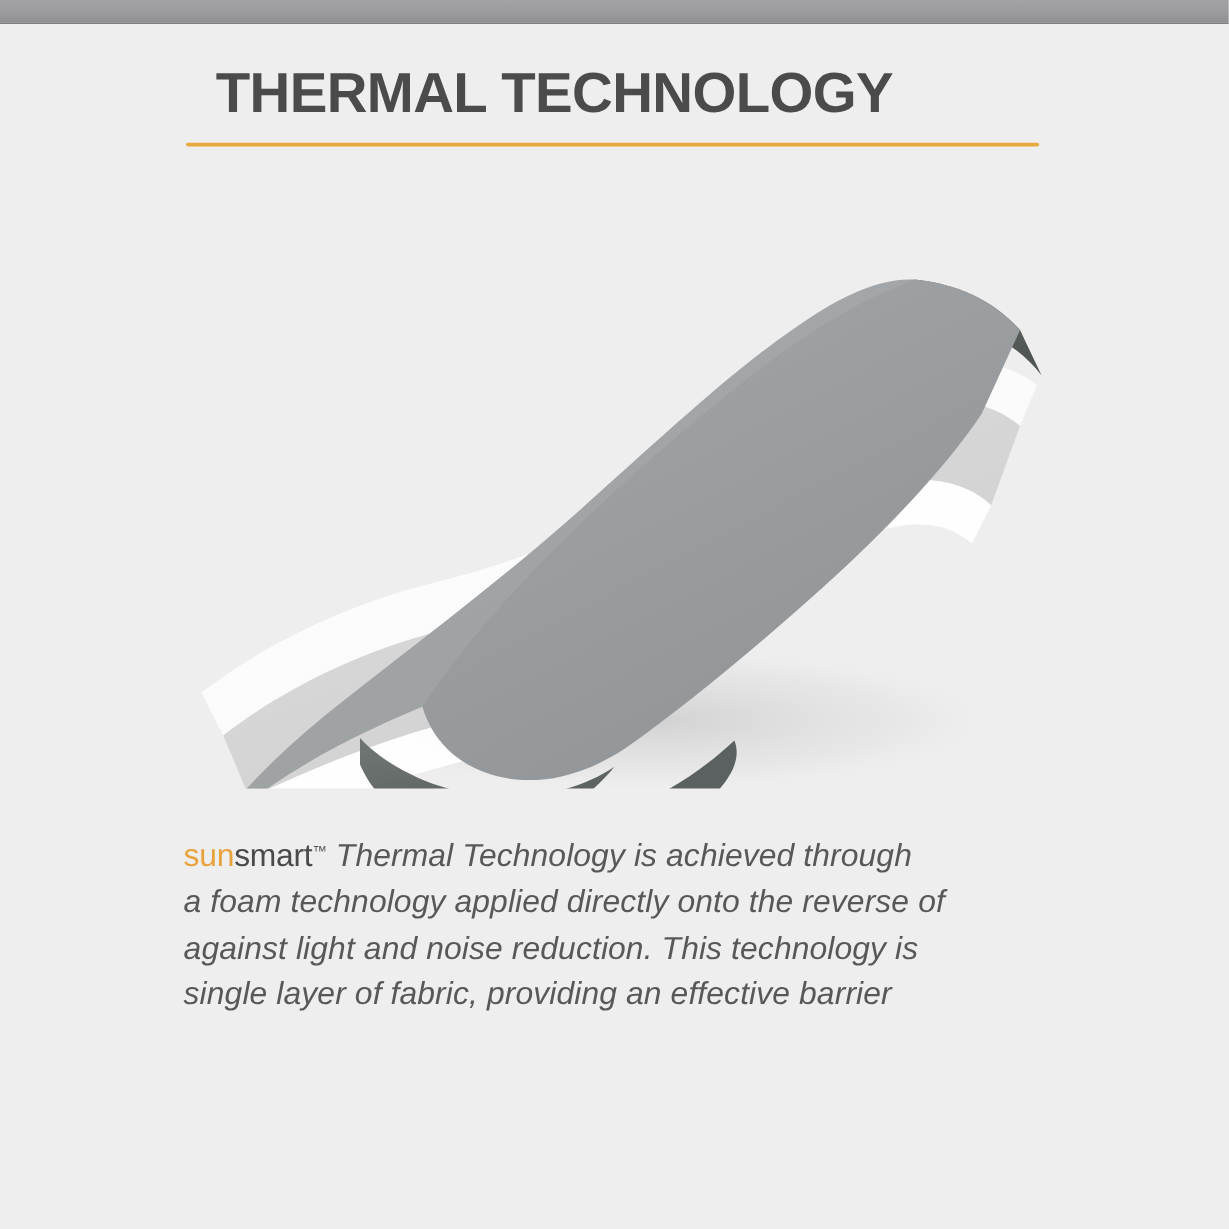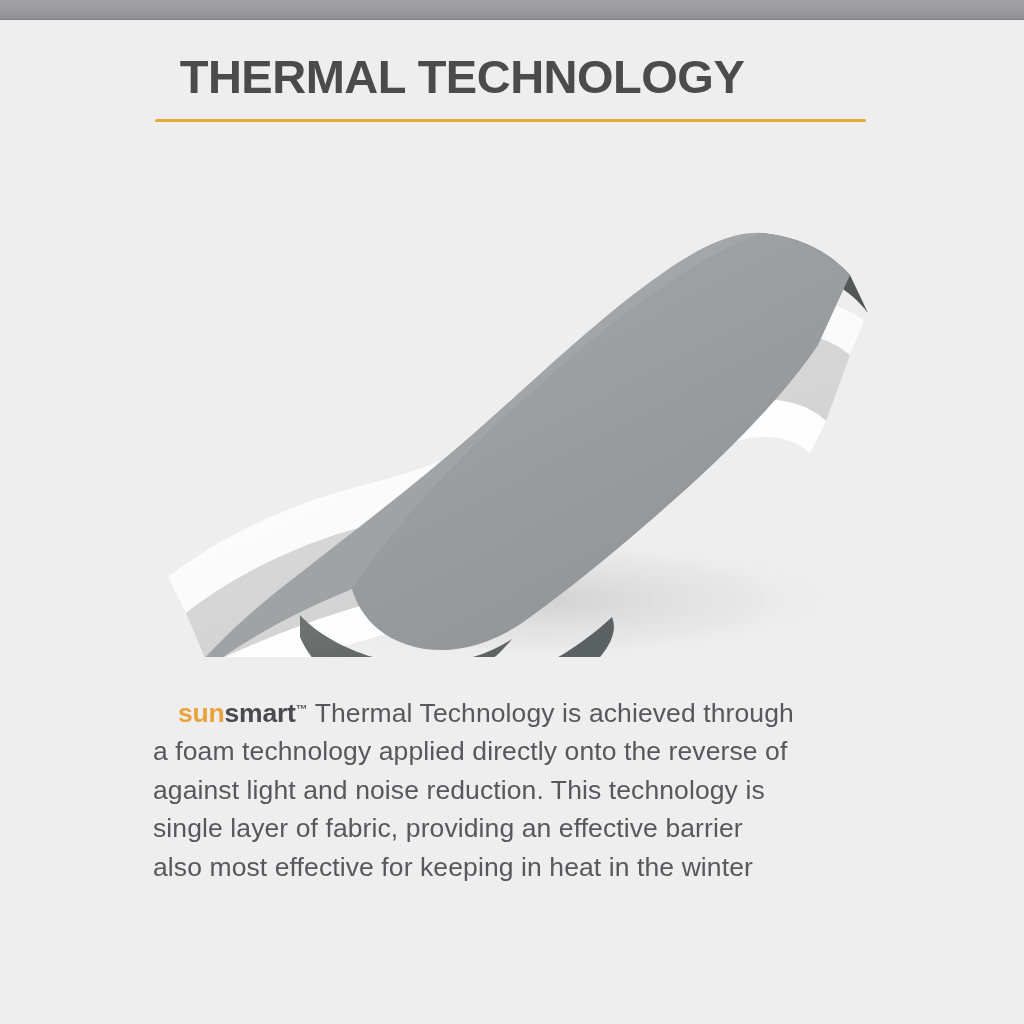--- a/index.html
+++ b/index.html
@@ -79,33 +79,32 @@
     left: 153px;
     top: 690px;
     width: 730px;
     font-size: 26.5px;
     line-height: 38.4px;
     color: #58585a;
     font-weight: 400;
     letter-spacing: 0.1px;
   }
   .brand {
-    font-weight: 700;
+    font-weight: 400;
     letter-spacing: -0.2px;
-    margin-left: 25px;
   }
   .brand-sun { color: #e8a33d; }
   .brand-smart { color: #4a4a4c; }
   .brand-tm {
     font-size: 12px;
     vertical-align: 9px;
     color: #58585a;
     letter-spacing: 0;
   }
-  .copy-line { display: block; white-space: nowrap; }
+  .copy-line { display: block; white-space: nowrap; font-style: italic; }
 </style>
 </head>
 <body>
 
 <div id="page">
 
   <div class="top-band"></div>
 
   <div class="title">THERMAL TECHNOLOGY</div>
   <div class="title-rule"></div>
@@ -218,16 +217,15 @@
                C 240,344 312,268 392,198
                C 464,134 540,76 598,54 Z" fill="#ffffff" opacity="0.07"></path>
     </svg>
   </div>
 
   <div class="body-copy">
     <span class="brand"><span class="brand-sun">sun</span><span class="brand-smart">smart</span><span class="brand-tm">™</span></span><span class="copy-line" style="display:inline"> Thermal Technology is achieved through</span>
     <span class="copy-line">a foam technology applied directly onto the reverse of</span>
     <span class="copy-line">against light and noise reduction. This technology is</span>
     <span class="copy-line">single layer of fabric, providing an effective barrier</span>
-    <span class="copy-line">also most effective for keeping in heat in the winter</span>
   </div>
 
 </div>
 
 </body></html>

